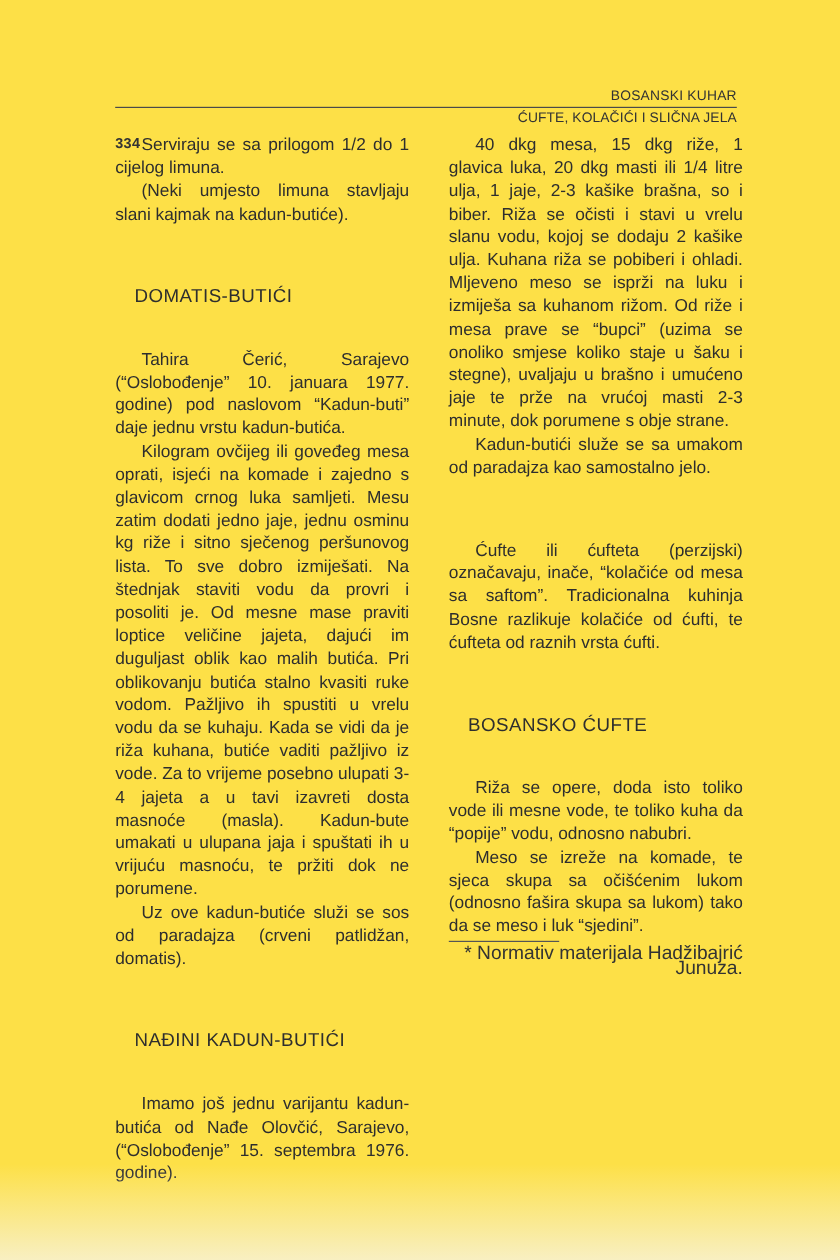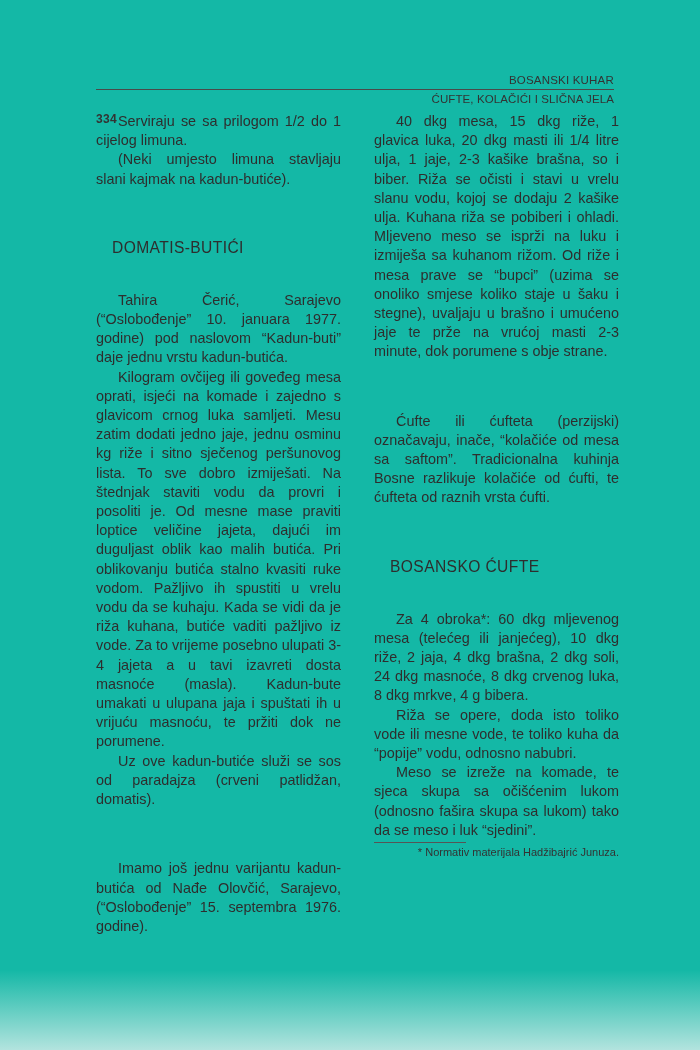--- a/index.html
+++ b/index.html
@@ -14,21 +14,21 @@
     position: relative;
     font-family: "Liberation Sans", sans-serif;
     color: #2b2b2b;
     -webkit-font-smoothing: antialiased;
   }
 
   
   .page {
     position: absolute;
     inset: 0;
-    background: #14b8a6;
+    background: #fde047;
     overflow: hidden;
   }
 
   
   .running-head {
     position: absolute;
     left: 96px;
     top: 74px;
     width: 518px;
   }
@@ -107,21 +107,21 @@
   .footnote-wrap {
     margin-top: 2px;
   }
   .footnote-rule {
     border-top: 1.2px solid #555;
     width: 92px;
     margin: 0 0 3px 0;
   }
   .footnote {
     margin: 0;
-    font-size: 11px;
+    font-size: 16px;
     line-height: 13px;
     text-align: right;
     color: #333;
   }
 
   
   .scan-tint {
     position: absolute;
     left: 0; right: 0; bottom: 0;
     height: 80px;
@@ -151,38 +151,39 @@
 
       <div class="sp-head-before"></div>
       <h2 class="heading">DOMATIS-BUTIĆI</h2>
       <div class="sp-head-after"></div>
 
       <p class="para">Tahira Čerić, Sarajevo (“Oslobođenje” 10. januara 1977. godine) pod naslovom “Kadun-buti” daje jednu vrstu kadun-butića.</p>
       <p class="para">Kilogram ovčijeg ili goveđeg mesa oprati, isjeći na komade i zajedno s glavicom crnog luka samljeti. Mesu zatim dodati jedno jaje, jednu osminu kg riže i sitno sječenog peršunovog lista. To sve dobro izmiješati. Na štednjak staviti vodu da provri i posoliti je. Od mesne mase praviti loptice veličine jajeta, dajući im duguljast oblik kao malih butića. Pri oblikovanju butića stalno kvasiti ruke vodom. Pažljivo ih spustiti u vrelu vodu da se kuhaju. Kada se vidi da je riža kuhana, butiće vaditi pažljivo iz vode. Za to vrijeme posebno ulupati 3-4 jajeta a u tavi izavreti dosta masnoće (masla). Kadun-bute umakati u ulupana jaja i spuštati ih u vrijuću masnoću, te pržiti dok ne porumene.</p>
       <p class="para">Uz ove kadun-butiće služi se sos od paradajza (crveni patlidžan, domatis).</p>
 
       <div class="sp-head-before"></div>
+      <h2 class="heading">NAĐINI KADUN-BUTIĆI</h2>
       <div class="sp-head-after"></div>
 
       <p class="para">Imamo još jednu varijantu kadun-butića od Nađe Olovčić, Sarajevo, (“Oslobođenje” 15. septembra 1976. godine).</p>
     </div>
 
     <div class="col">
       <p class="para">40 dkg mesa, 15 dkg riže, 1 glavica luka, 20 dkg masti ili 1/4 litre ulja, 1 jaje, 2-3 kašike brašna, so i biber. Riža se očisti i stavi u vrelu slanu vodu, kojoj se dodaju 2 kašike ulja. Kuhana riža se pobiberi i ohladi. Mljeveno meso se isprži na luku i izmiješa sa kuhanom rižom. Od riže i mesa prave se “bupci” (uzima se onoliko smjese koliko staje u šaku i stegne), uvaljaju u brašno i umućeno jaje te prže na vrućoj masti 2-3 minute, dok porumene s obje strane.</p>
+      <p class="para">Kadun-butići služe se sa umakom od paradajza kao samostalno jelo.</p>
 
       <div class="sp-head-before"></div>
       <div class="sp-head-after"></div>
 
       <p class="para">Ćufte ili ćufteta (perzijski) označavaju, inače, “kolačiće od mesa sa saftom”. Tradicionalna kuhinja Bosne razlikuje kolačiće od ćufti, te ćufteta od raznih vrsta ćufti.</p>
 
       <div class="sp-head-before"></div>
       <h2 class="heading">BOSANSKO ĆUFTE</h2>
       <div class="sp-head-after"></div>
 
-      <p class="para">Za 4 obroka*: 60 dkg mljevenog mesa (telećeg ili janjećeg), 10 dkg riže, 2 jaja, 4 dkg brašna, 2 dkg soli, 24 dkg masnoće, 8 dkg crvenog luka, 8 dkg mrkve, 4 g bibera.</p>
       <p class="para">Riža se opere, doda isto toliko vode ili mesne vode, te toliko kuha da “popije” vodu, odnosno nabubri.</p>
       <p class="para">Meso se izreže na komade, te sjeca skupa sa očišćenim lukom (odnosno fašira skupa sa lukom) tako da se meso i luk “sjedini”.</p>
 
       <div class="footnote-wrap">
         <div class="footnote-rule"></div>
         <p class="footnote">* Normativ materijala Hadžibajrić Junuza.</p>
       </div>
     </div>
 
   </div>

